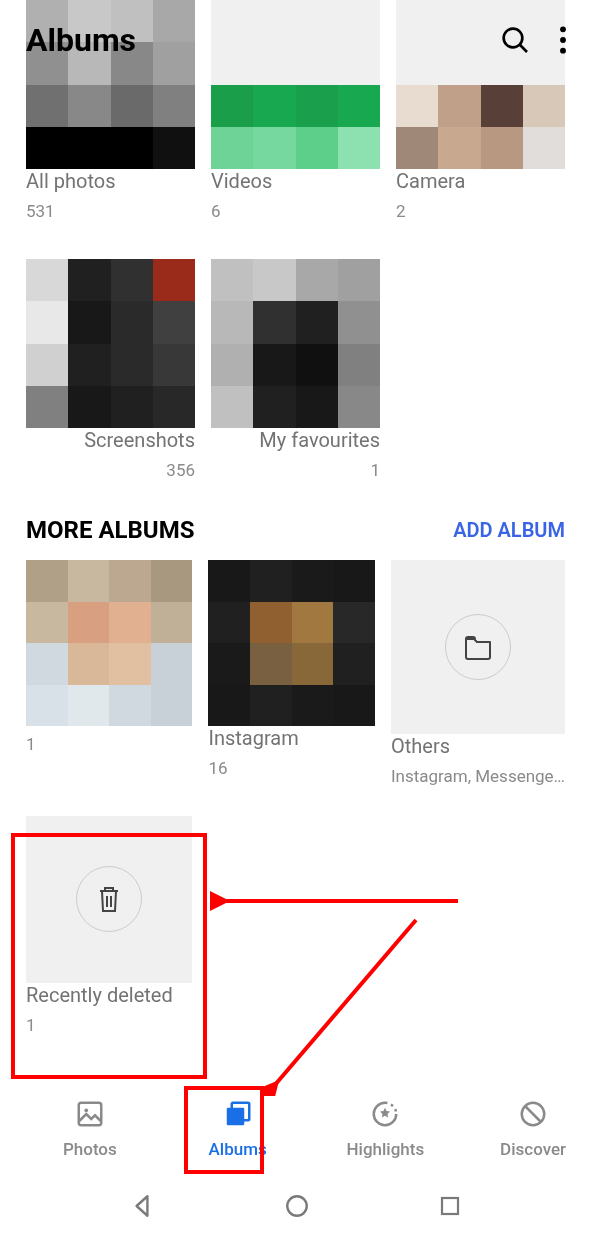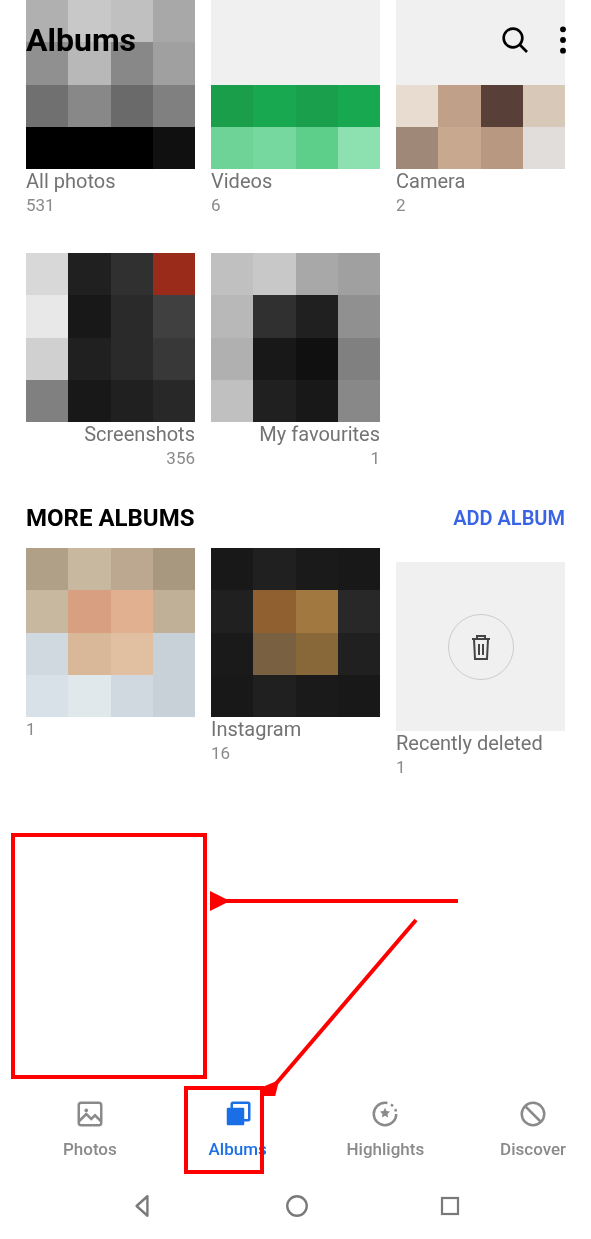--- a/index.html
+++ b/index.html
@@ -69,21 +69,21 @@
   }
   .album-title {
     font-size: 20px;
     color: #737373;
     margin-top: 0;
     font-weight: 400;
   }
   .album-count, .album-sub {
     font-size: 17px;
     color: #8a8a8a;
-    margin-top: 2px;
+    margin-top: 8px;
     white-space: nowrap;
     overflow: hidden;
     text-overflow: ellipsis;
   }
   .section-header {
     display: flex;
     justify-content: space-between;
     align-items: center;
     margin-top: 36px;
     margin-bottom: 16px;
@@ -337,20 +337,32 @@
           <div style="background:#181818"></div>
             <div style="background:#202020"></div>
             <div style="background:#1a1a1a"></div>
             <div style="background:#181818"></div>
         </div>
       </div>
       <div class="album-title">Instagram</div>
       <div class="album-count">16</div>
     </div>
 
+    <div class="album">
+      <div class="thumb placeholder">
+        <div class="circle-icon">
+          <svg width="30" height="26" viewBox="0 0 30 26" fill="none" stroke="#444" stroke-width="2" stroke-linejoin="round">
+            <path d="M3 5 h8 l3 3 h13 v15 a2 2 0 0 1 -2 2 H5 a2 2 0 0 1 -2 -2 Z"></path>
+            <path d="M3 5 a2 2 0 0 1 2 -2 h5 a2 2 0 0 1 2 2"></path>
+          </svg>
+        </div>
+      </div>
+      <div class="album-title">Others</div>
+      <div class="album-sub">Instagram, Messenge…</div>
+    </div>
 
     <div class="album" style="margin-top:14px">
       <div class="thumb placeholder">
         <div class="circle-icon">
           <svg width="26" height="30" viewBox="0 0 26 30" fill="none" stroke="#444" stroke-width="2">
             <path d="M4 7 h18"></path>
             <path d="M9 7 V4 h8 v3"></path>
             <path d="M6 7 l1 20 h12 l1 -20"></path>
             <line x1="11" y1="12" x2="11" y2="23"></line>
             <line x1="15" y1="12" x2="15" y2="23"></line>

